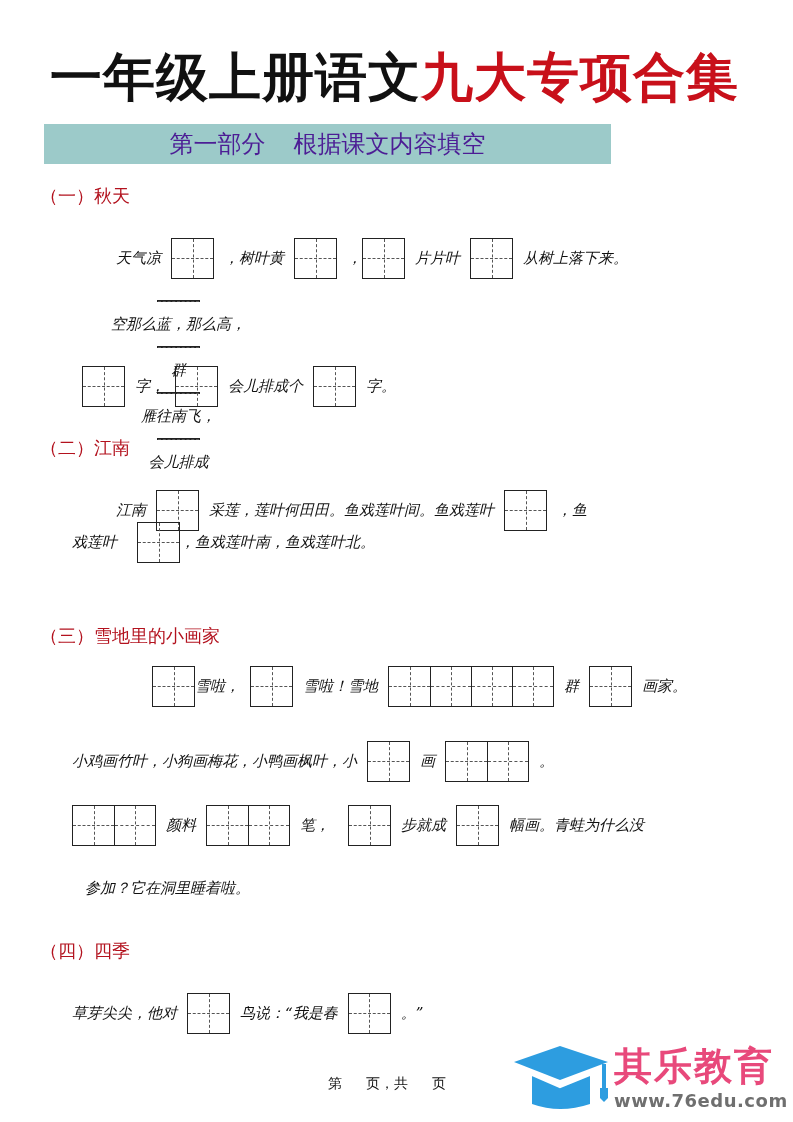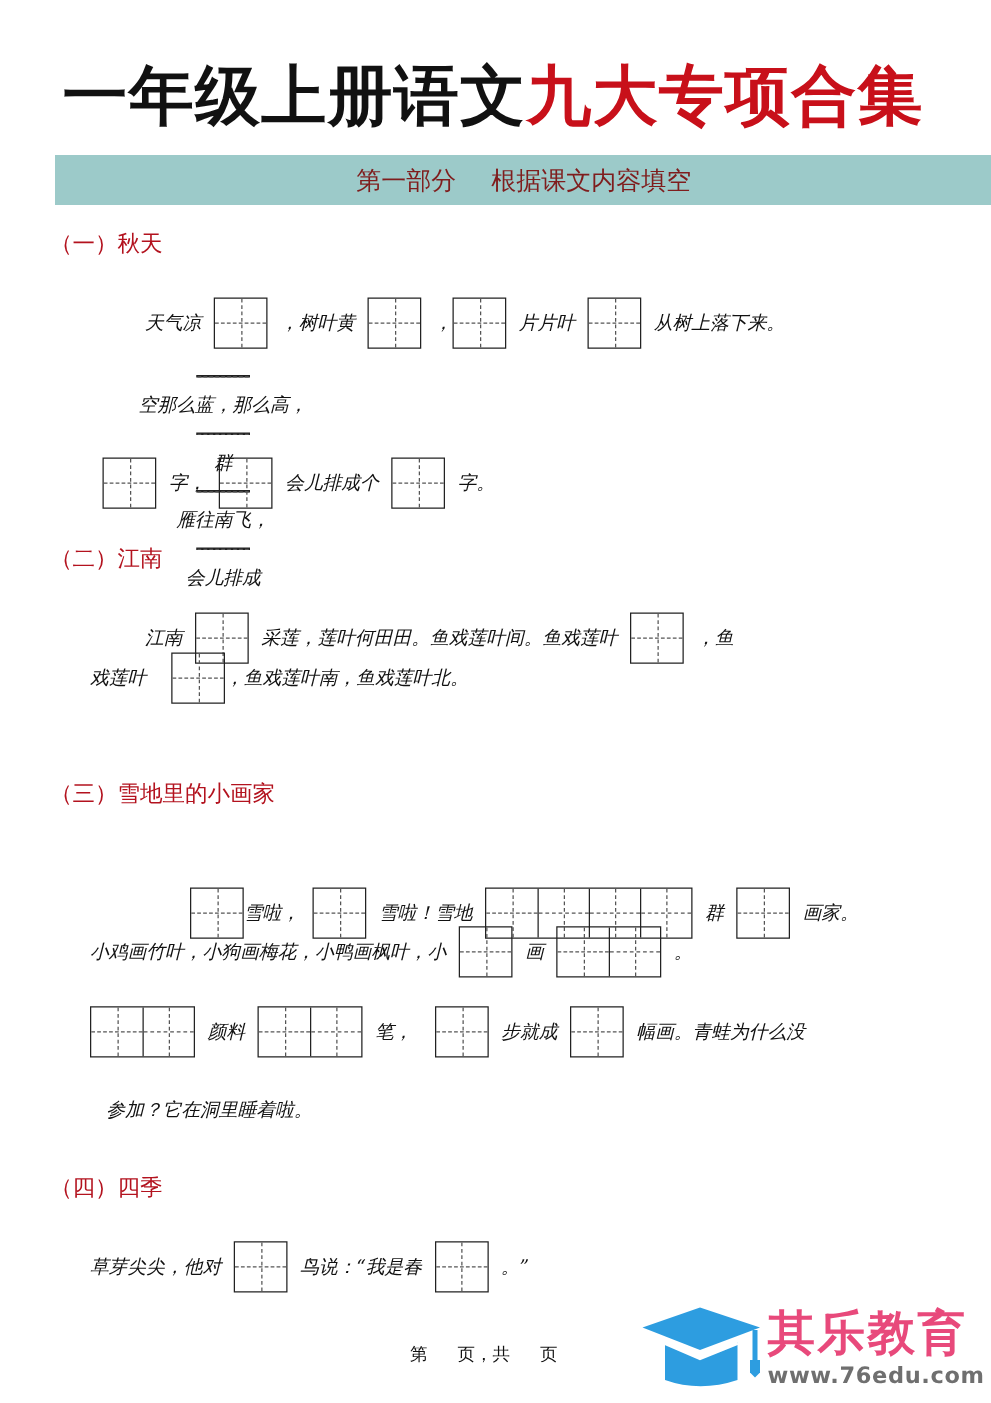--- a/index.html
+++ b/index.html
@@ -3,22 +3,22 @@
 <meta charset="utf-8">
 <style>
   html, body { margin:0; padding:0; background:#ffffff; }
   body { width:793px; height:1122px; position:relative; overflow:hidden;
          font-family:"DejaVu Serif", "Liberation Serif", serif; color:#111; }
   .abs { position:absolute; white-space:nowrap; }
   .title { top:44px; left:50px; font-size:52px; font-weight:bold; letter-spacing:1px;
            font-family:"DejaVu Sans", "Liberation Sans", sans-serif; line-height:66px; }
   .title .black { color:#111111; }
   .title .red { color:#c8101a; }
-  .banner { left:44px; top:124px; width:750px; height:40px; background:#9ccac9;
-            text-align:center; line-height:40px; font-size:20px; color:#7f1d1d; }
+  .banner { left:44px; top:124px; width:567px; height:40px; background:#9ccac9;
+            text-align:center; line-height:40px; font-size:24px; color:#4c1d95; }
   .banner .gap { display:inline-block; width:28px; }
   .sec { font-size:18px; color:#b3121e; line-height:26px; }
   .line { font-size:15px; line-height:44px; height:44px; display:flex; align-items:center;font-style:italic; }
   .line .t { display:inline-block; }
   .grid { display:inline-flex; border:1.5px solid #222; height:41px; vertical-align:middle; box-sizing:border-box; }
   .cell { width:41px; height:100%; position:relative; box-sizing:border-box; }
   .cell + .cell { border-left:1.5px solid #222; }
   .cell::before { content:""; position:absolute; left:50%; top:0; bottom:0; border-left:1px dashed #555; }
   .cell::after { content:""; position:absolute; top:50%; left:0; right:0; border-top:1px dashed #555; }
   .sp { display:inline-block; width:10px; }
@@ -137,21 +137,21 @@
   <span class="t">戏莲叶</span>
     <span class="sp" style="width:20px"></span>
   <span class="grid">
       <span class="cell"></span>
     </span>
   <span class="t">，鱼戏莲叶南，鱼戏莲叶北。</span>
 </div>
 
 <div class="abs sec" style="left:40px; top:623px;">（三）雪地里的小画家</div>
 
-<div class="abs line" style="left:152px; top:708px;text-align:right;">
+<div class="abs line" style="left:152px; top:664px;text-align:right;">
   <span class="grid">
       <span class="cell"></span>
     </span>
   <span class="t">雪啦，</span>
     <span class="sp"></span>
   <span class="grid">
       <span class="cell"></span>
     </span>
   <span class="sp"></span>
     <span class="t">雪啦！雪地</span>

